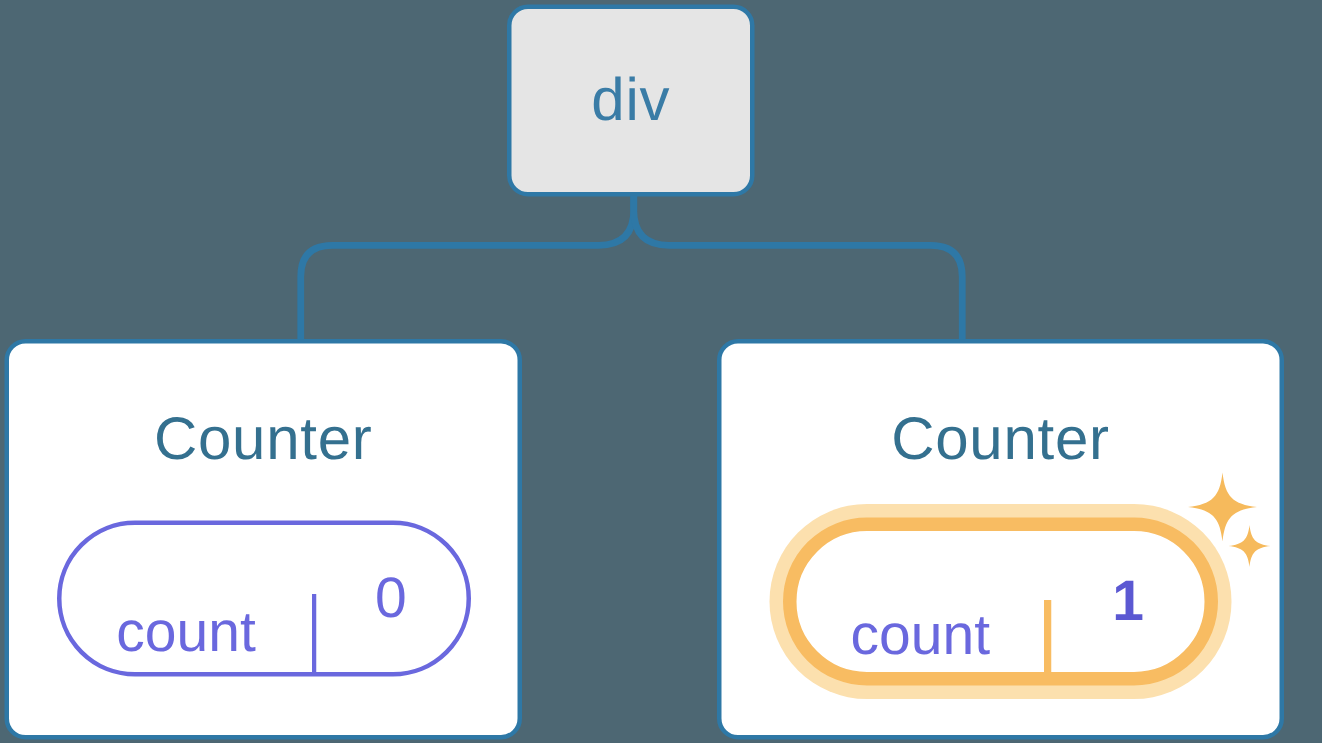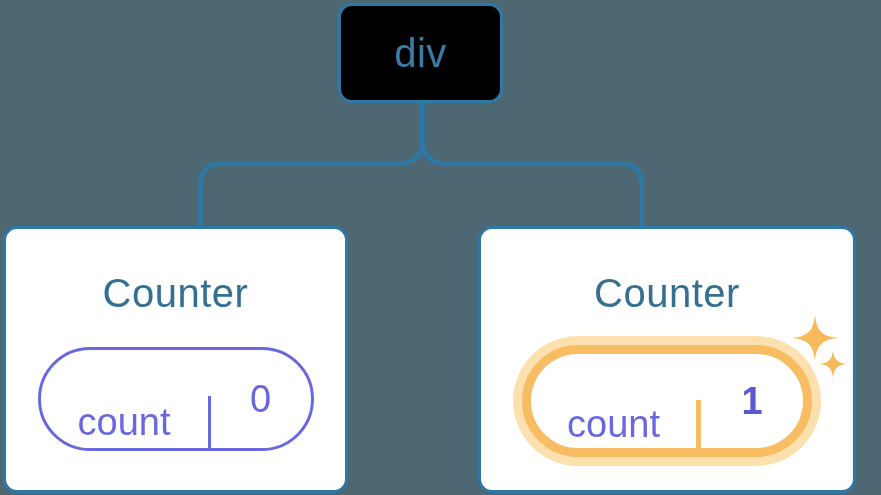--- a/index.html
+++ b/index.html
@@ -12,22 +12,22 @@
     position: relative;
     width: 881px;
     height: 495px;
     background: #4d6773;
     overflow: hidden;
   }
   
   .root-node {
     position: absolute;
     left: 338px; top: 3px;
-    width: 165px; height: 100px;
-    background: #000000;
+    width: 165px; height: 128px;
+    background: #e5e5e5;
     border: 3px solid #2e78a6;
     border-radius: 14px;
     box-sizing: border-box;
     display: flex; align-items: center; justify-content: center;
   }
   .root-label {
     font-size: 40px;
     font-weight: 500;
     color: #3a7ca6;
     letter-spacing: 0.5px;

